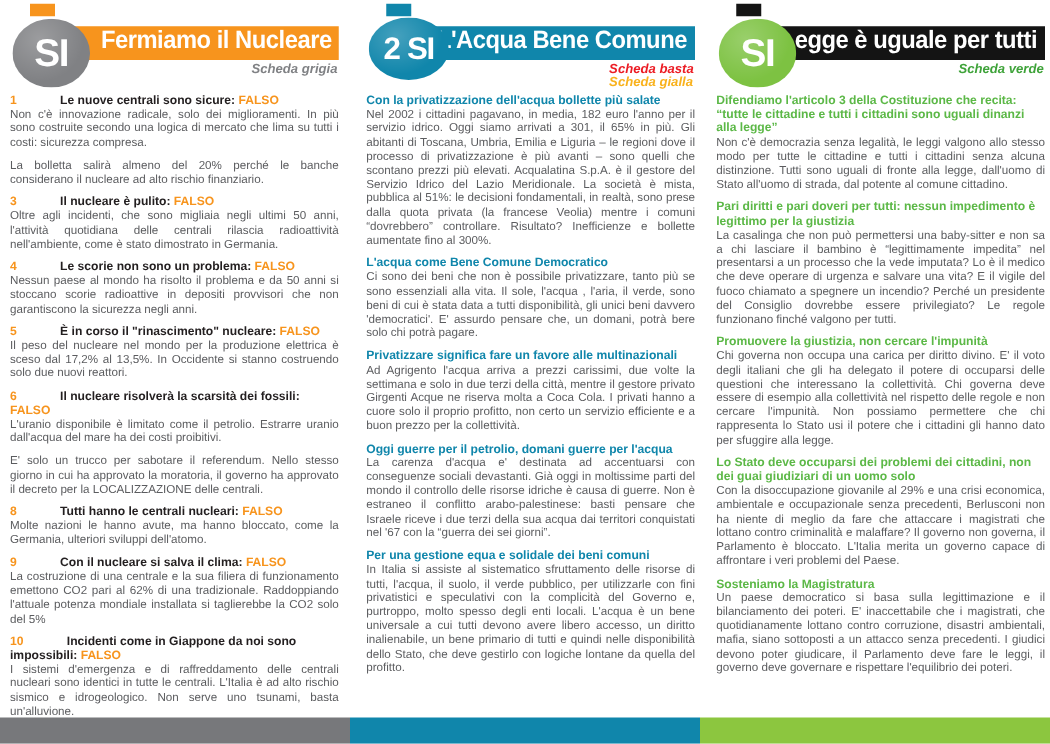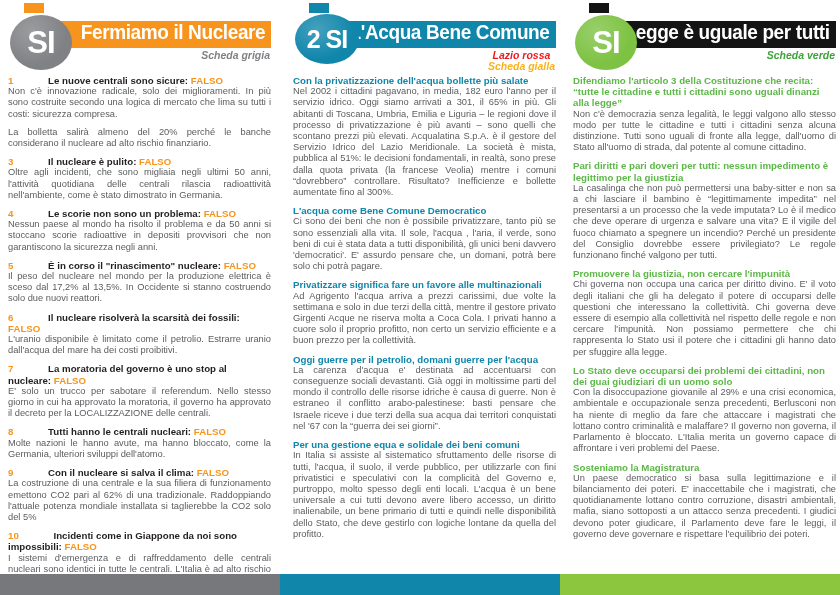--- a/index.html
+++ b/index.html
@@ -27,21 +27,21 @@
     transform:scaleX(.95);transform-origin:right center;
   }
   .badge{
     position:absolute;left:2px;top:15px;width:62px;height:55px;
     border-radius:50%;
     background:radial-gradient(ellipse at 35% 30%, rgba(255,255,255,.22), rgba(255,255,255,0) 62%), var(--circle);
     display:flex;align-items:center;justify-content:center;
     color:#fff;font-weight:bold;font-size:31px;letter-spacing:-1px;
   }
   #col-1 .badge{width:64px;height:50px;top:14px;font-size:25px;}
-  .schede{position:absolute;right:1px;top:50px;text-align:center;}
+  .schede{position:absolute;right:1px;top:50px;text-align:left;}
   .scheda{font-style:italic;font-weight:bold;font-size:10.5px;line-height:11px;}
 
   .sections{margin-top:2px;}
   .section{margin-bottom:7px;}
   .heading{font-weight:bold;font-size:9.7px;line-height:11.2px;}
   .num{color:var(--accent);}
   .title-dark{color:#231f20;padding-left:32px;}
   .title-accent{color:var(--accent);}
   .verdict{color:var(--accent);}
   .body-text{
@@ -88,21 +88,20 @@
       </div>
       <div class="section">
         <div class="heading"><span class="num">5 </span><span class="title-dark">È in corso il "rinascimento" nucleare:</span><span class="verdict"> FALSO</span></div>
         <div class="body-text">Il peso del nucleare nel mondo per la produzione elettrica è sceso dal 17,2% al 13,5%. In Occidente si stanno costruendo solo due nuovi reattori.</div>
       </div>
       <div class="section">
         <div class="heading"><span class="num">6 </span><span class="title-dark">Il nucleare risolverà la scarsità dei fossili:</span><span class="verdict"> FALSO</span></div>
         <div class="body-text">L'uranio disponibile è limitato come il petrolio. Estrarre uranio dall'acqua del mare ha dei costi proibitivi.</div>
       </div>
       <div class="section">
-        <div class="heading"><span class="num">7 </span><span class="title-dark">La moratoria del governo è uno stop al nucleare:</span><span class="verdict"> FALSO</span></div>
         <div class="body-text">E' solo un trucco per sabotare il referendum. Nello stesso giorno in cui ha approvato la moratoria, il governo ha approvato il decreto per la LOCALIZZAZIONE delle centrali.</div>
       </div>
       <div class="section">
         <div class="heading"><span class="num">8 </span><span class="title-dark">Tutti hanno le centrali nucleari:</span><span class="verdict"> FALSO</span></div>
         <div class="body-text">Molte nazioni le hanno avute, ma hanno bloccato, come la Germania, ulteriori sviluppi dell'atomo.</div>
       </div>
       <div class="section">
         <div class="heading"><span class="num">9 </span><span class="title-dark">Con il nucleare si salva il clima:</span><span class="verdict"> FALSO</span></div>
         <div class="body-text">La costruzione di una centrale e la sua filiera di funzionamento emettono CO2 pari al 62% di una tradizionale. Raddoppiando l'attuale potenza mondiale installata si taglierebbe la CO2 solo del 5%</div>
       </div>
@@ -116,21 +115,21 @@
 <div class="column" id="col-1" style="--banner: #1086ab; --circle: #1086ab; --accent: #1086ab;">
   <div class="header">
     <div class="tab"></div>
     <div class="banner">
       <span class="banner-text">L'Acqua Bene Comune</span>
     </div>
     <div class="badge">
       <span>2 SI</span>
     </div>
     <div class="schede">
-        <div class="scheda" style="color: rgb(236, 28, 36);">Lazio rossa</div>
+        <div class="scheda" style="color: rgb(236, 28, 36);">Scheda basta</div>
         <div class="scheda" style="color: rgb(249, 178, 29);">Scheda gialla</div>
       </div>
   </div>
   <div class="sections">
       <div class="section">
         <div class="heading"><span class="title-accent">Con la privatizzazione dell'acqua bollette più salate</span></div>
         <div class="body-text">Nel 2002 i cittadini pagavano, in media, 182 euro l'anno per il servizio idrico. Oggi siamo arrivati a 301, il 65% in più. Gli abitanti di Toscana, Umbria, Emilia e Liguria – le regioni dove il processo di privatizzazione è più avanti – sono quelli che scontano prezzi più elevati. Acqualatina S.p.A. è il gestore del Servizio Idrico del Lazio Meridionale. La società è mista, pubblica al 51%: le decisioni fondamentali, in realtà, sono prese dalla quota privata (la francese Veolia) mentre i comuni “dovrebbero” controllare. Risultato? Inefficienze e bollette aumentate fino al 300%.</div>
       </div>
       <div class="section">
         <div class="heading"><span class="title-accent">L'acqua come Bene Comune Democratico</span></div>

